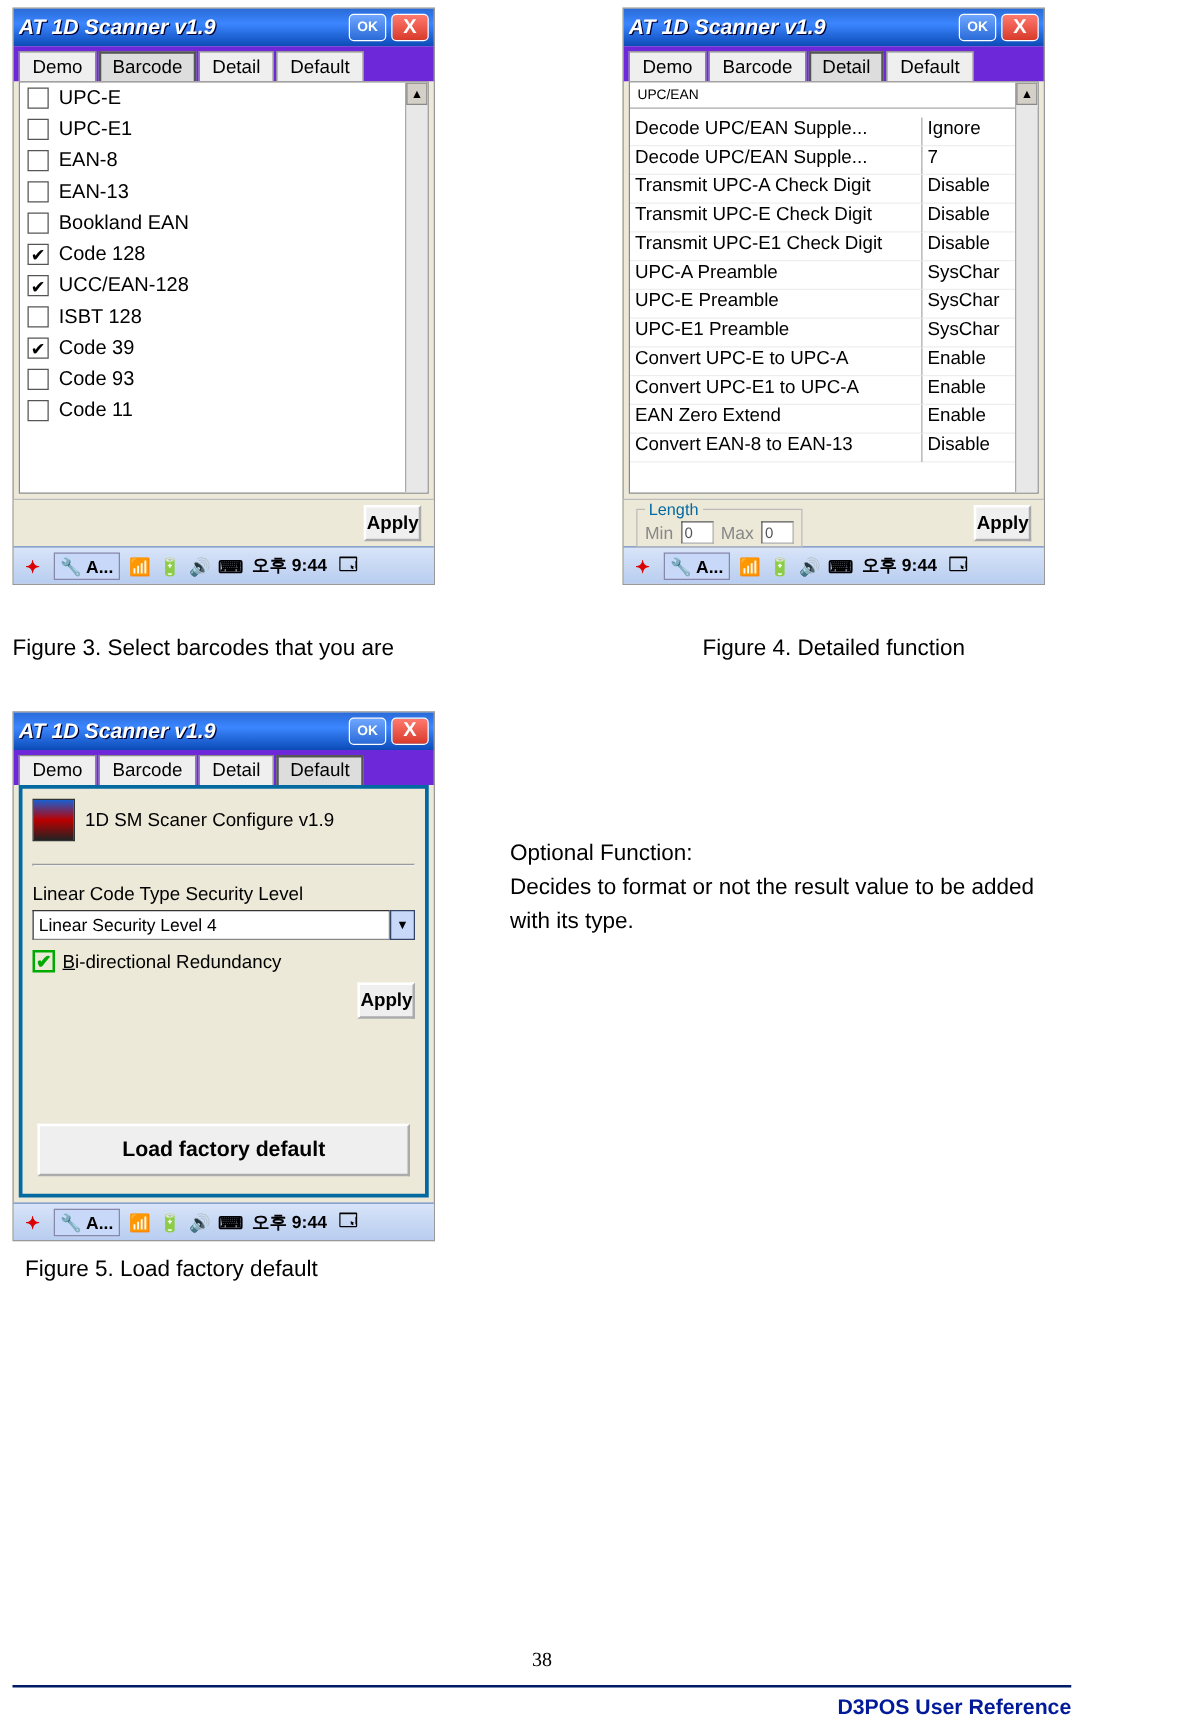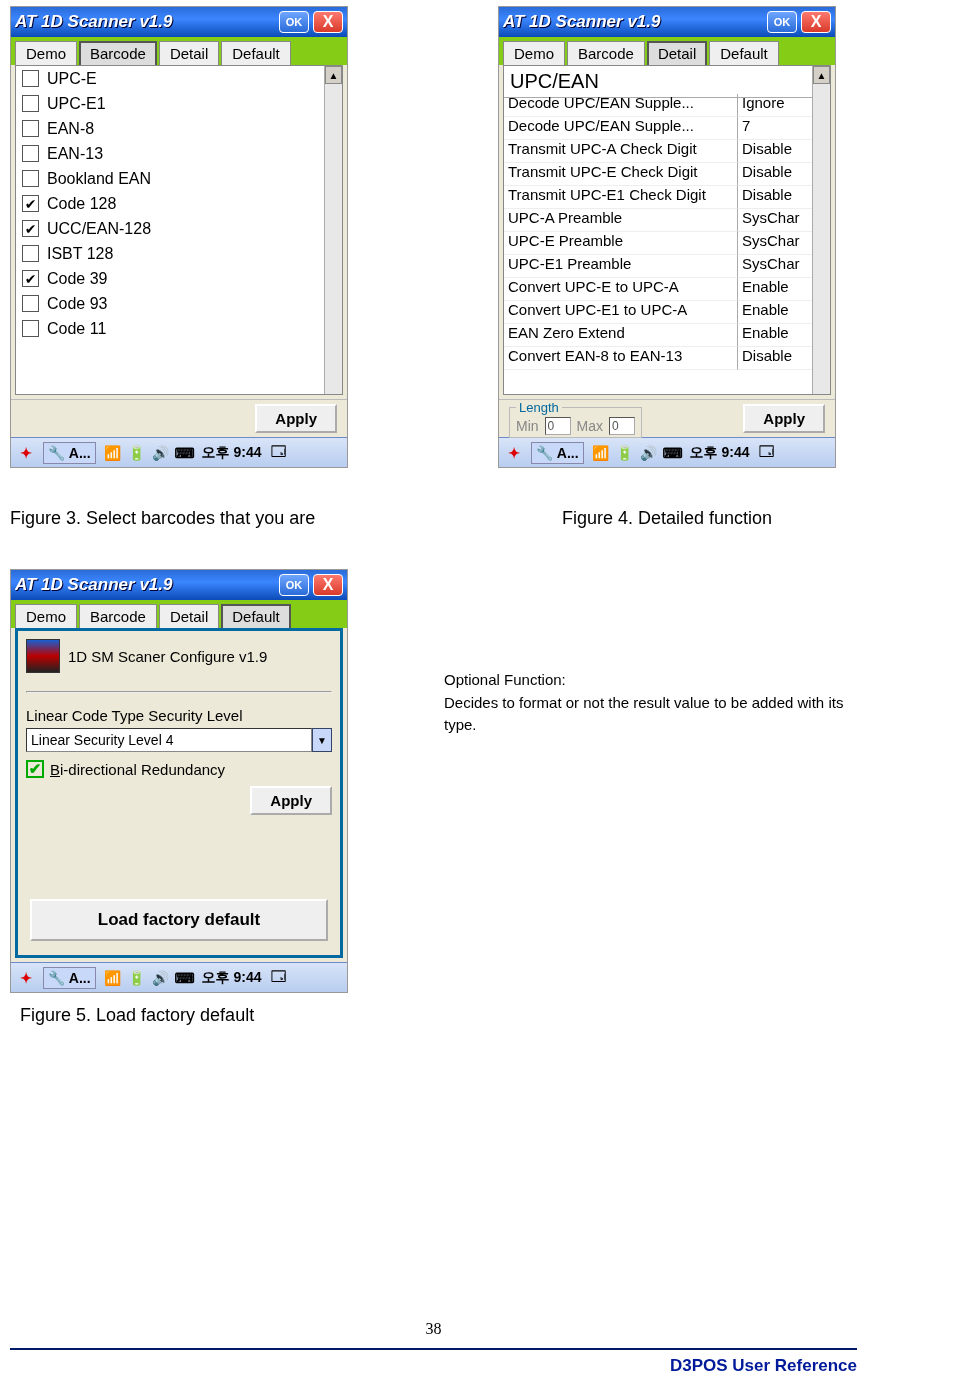--- a/index.html
+++ b/index.html
@@ -55,21 +55,21 @@
     justify-content: center;
     font-size: 11px;
     font-weight: bold;
   }
   .tb-ok { background: linear-gradient(#6fa6ff,#2a6bd8); color:#fff; }
   .tb-close { background: linear-gradient(#ff7a6f,#d83a2a); color:#fff; font-size:16px; }
   .tabbar {
     display: flex;
     padding: 4px 16px 0 4px;
     gap: 2px;
-    background: #84cc16;
+    background: #6d28d9;
   }
   .tab {
     padding: 3px 10px;
     border: 1px solid #888;
     background: #efefef;
     border-bottom: none;
     font-size: 15px;
   }
   .tab.active { background: #ddd; border: 2px solid #555; border-bottom:none; padding:2px 9px;}
   .body-area {
@@ -113,21 +113,21 @@
     height: 38px;
     background:#ece9d8;
     display:flex;
     justify-content:flex-end;
     align-items:center;
     padding:0 10px;
     border-top:1px solid #bbb;
   }
   .applybar.withlength { justify-content: space-between; }
   .btn3d {
-    padding: 4px 18px;
+    padding: 4px 0;
     border: 2px outset #fff;
     background: #efefef;
     font-weight: bold;
     font-size:15px;
   }
   .lengthgrp {
     display:flex; gap:8px; align-items:center;
     color:#888; font-size:14px;
   }
   .lengthgrp fieldset{ border:1px solid #bbb; padding:2px 6px; margin:0; display:flex; gap:6px; align-items:center;}
@@ -143,21 +143,21 @@
   .task-icons{display:flex;gap:6px;align-items:center;}
   .sicon{width:18px;height:18px;display:inline-flex;align-items:center;justify-content:center;}
   .caption {
     margin-top: 40px;
     font-size: 18px;
     color:#000;
   }
 
   
   .detail-section-label{
-    background:#fff; padding:4px 6px; font-size:20px; border-bottom:1px solid #aaa;
+    background:#fff; padding:4px 6px; font-size:11px; border-bottom:1px solid #aaa;
   }
   .detail-table{
     position:absolute; top:28px; left:0; right:18px; bottom:0;
   }
   .drow{display:flex; height:23px; font-size:15px;}
   .dcell-l{flex:1; padding:0 4px; border-right:1px solid #aaa; border-bottom:1px solid #eee; white-space:nowrap; overflow:hidden;}
   .dcell-r{width:74px; padding:0 4px; border-bottom:1px solid #eee;}
 
   
   .default-body{
@@ -178,24 +178,23 @@
   .greenbox{width:18px;height:18px;border:2px solid #0a0;display:inline-flex;align-items:center;justify-content:center;margin-right:6px;color:#0a0;font-weight:bold;}
   .factorybtn{
     position:absolute;left:12px;right:12px;bottom:14px;
     height:42px;border:2px outset #fff;background:#efefef;
     display:flex;align-items:center;justify-content:center;
     font-weight:bold;font-size:17px;
   }
   .midapply{display:flex;justify-content:flex-end;margin-top:8px;}
 
   .side-text{
-    font-size:15px;
+    font-size:18px;
     line-height:1.5;
     padding-top:100px;
-    margin-left:36px;
   }
 
   .footer{
     position:absolute;
     left:10px;right:10px;bottom:8px;
     text-align:center;
   }
   .pagenum{font-size:16px;font-family:"Times New Roman",serif;margin-bottom:10px;}
   .hr{height:2px;background:#001a66;margin-bottom:6px;}
   .refline{text-align:right;color:#001a99;font-weight:bold;font-size:17px;}

